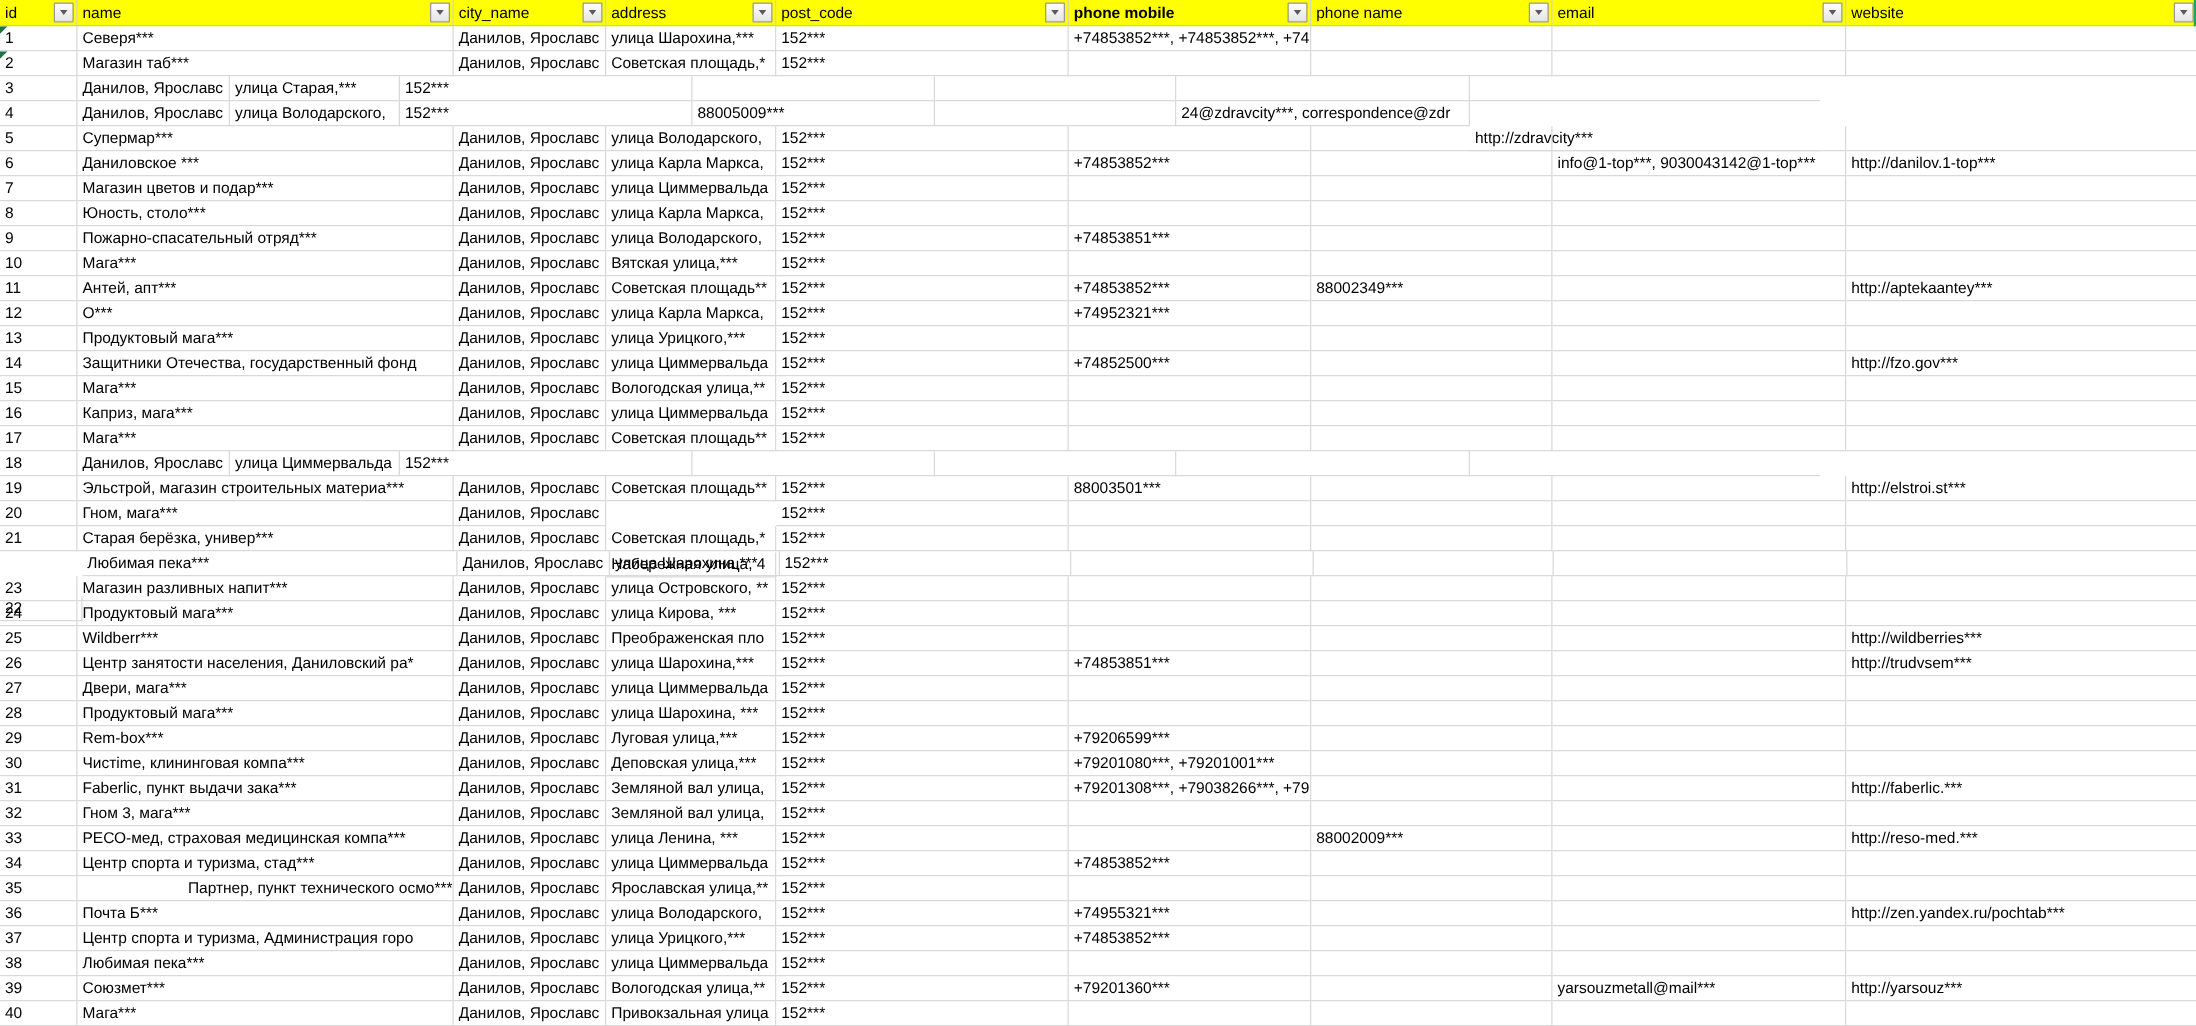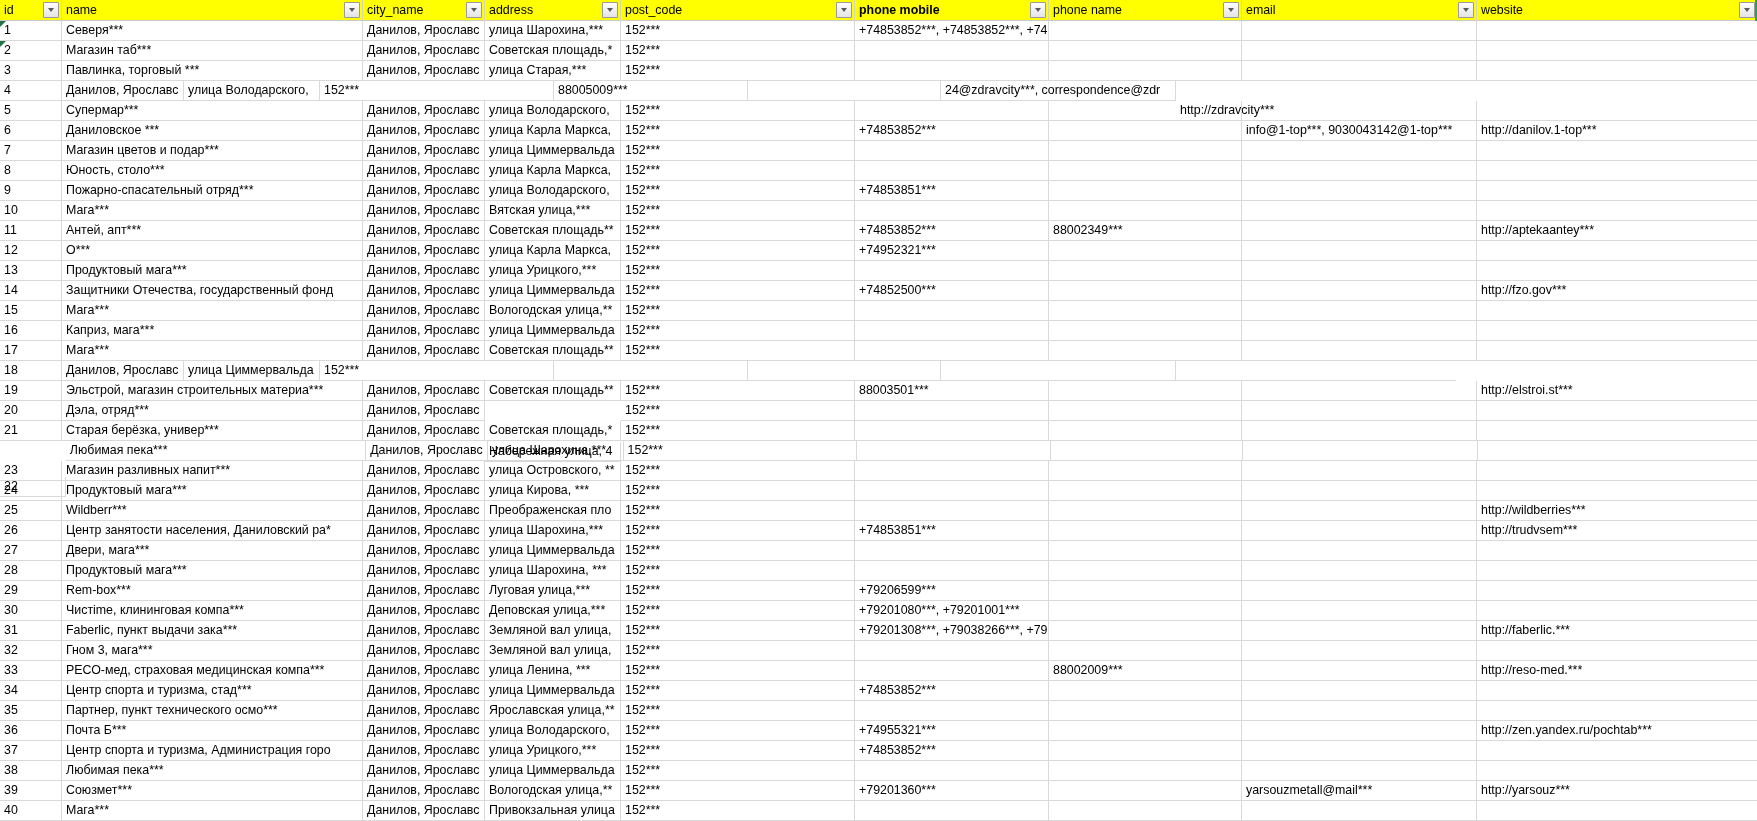--- a/index.html
+++ b/index.html
@@ -104,21 +104,20 @@
         <div class="cell" style="width: 122px;">Данилов, Ярославс</div>
         <div class="cell" style="width: 136px;">Советская площадь,*</div>
         <div class="cell" style="width: 234px;">152***</div>
         <div class="cell" style="width: 194px;"></div>
         <div class="cell" style="width: 193px;"></div>
         <div class="cell" style="width: 235px;"></div>
         <div class="cell" style="width: 280px;"></div>
       </div>
       <div class="trow">
         <div class="cell" style="width: 62px;">3</div>
-        <div class="cell" style="width: 301px;">Павлинка, торговый ***</div>
         <div class="cell" style="width: 122px;">Данилов, Ярославс</div>
         <div class="cell" style="width: 136px;">улица Старая,***</div>
         <div class="cell" style="width: 234px;">152***</div>
         <div class="cell" style="width: 194px;"></div>
         <div class="cell" style="width: 193px;"></div>
         <div class="cell" style="width: 235px;"></div>
         <div class="cell" style="width: 280px;"></div>
       </div>
       <div class="trow">
         <div class="cell" style="width: 62px;">4</div>
@@ -289,21 +288,21 @@
         <div class="cell" style="width: 122px;">Данилов, Ярославс</div>
         <div class="cell" style="width: 136px;">Советская площадь**</div>
         <div class="cell" style="width: 234px;">152***</div>
         <div class="cell" style="width: 194px;">88003501***</div>
         <div class="cell" style="width: 193px;"></div>
         <div class="cell" style="width: 235px;"></div>
         <div class="cell" style="width: 280px;">http://elstroi.st***</div>
       </div>
       <div class="trow">
         <div class="cell" style="width: 62px;">20</div>
-        <div class="cell" style="width: 301px;">Дэла, отряд***</div>
+        <div class="cell" style="width: 301px;">Гном, мага***</div>
         <div class="cell" style="width: 122px;">Данилов, Ярославс</div>
         <div class="cell" style="width: 136px; margin-top: 41px;">Набережная улица, 4</div>
         <div class="cell" style="width: 234px;">152***</div>
         <div class="cell" style="width: 194px;"></div>
         <div class="cell" style="width: 193px;"></div>
         <div class="cell" style="width: 235px;"></div>
         <div class="cell" style="width: 280px;"></div>
       </div>
       <div class="trow">
         <div class="cell" style="width: 62px;">21</div>
@@ -454,21 +453,21 @@
         <div class="cell" style="width: 122px;">Данилов, Ярославс</div>
         <div class="cell" style="width: 136px;">улица Циммервальда</div>
         <div class="cell" style="width: 234px;">152***</div>
         <div class="cell" style="width: 194px;">+74853852***</div>
         <div class="cell" style="width: 193px;"></div>
         <div class="cell" style="width: 235px;"></div>
         <div class="cell" style="width: 280px;"></div>
       </div>
       <div class="trow">
         <div class="cell" style="width: 62px;">35</div>
-        <div class="cell" style="width: 301px;">Партнер, пункт технического осмо***</div>
+        <div class="cell" style="width: 301px; text-align: right;">Партнер, пункт технического осмо***</div>
         <div class="cell" style="width: 122px;">Данилов, Ярославс</div>
         <div class="cell" style="width: 136px;">Ярославская улица,**</div>
         <div class="cell" style="width: 234px;">152***</div>
         <div class="cell" style="width: 194px;"></div>
         <div class="cell" style="width: 193px;"></div>
         <div class="cell" style="width: 235px;"></div>
         <div class="cell" style="width: 280px;"></div>
       </div>
       <div class="trow">
         <div class="cell" style="width: 62px;">36</div>

